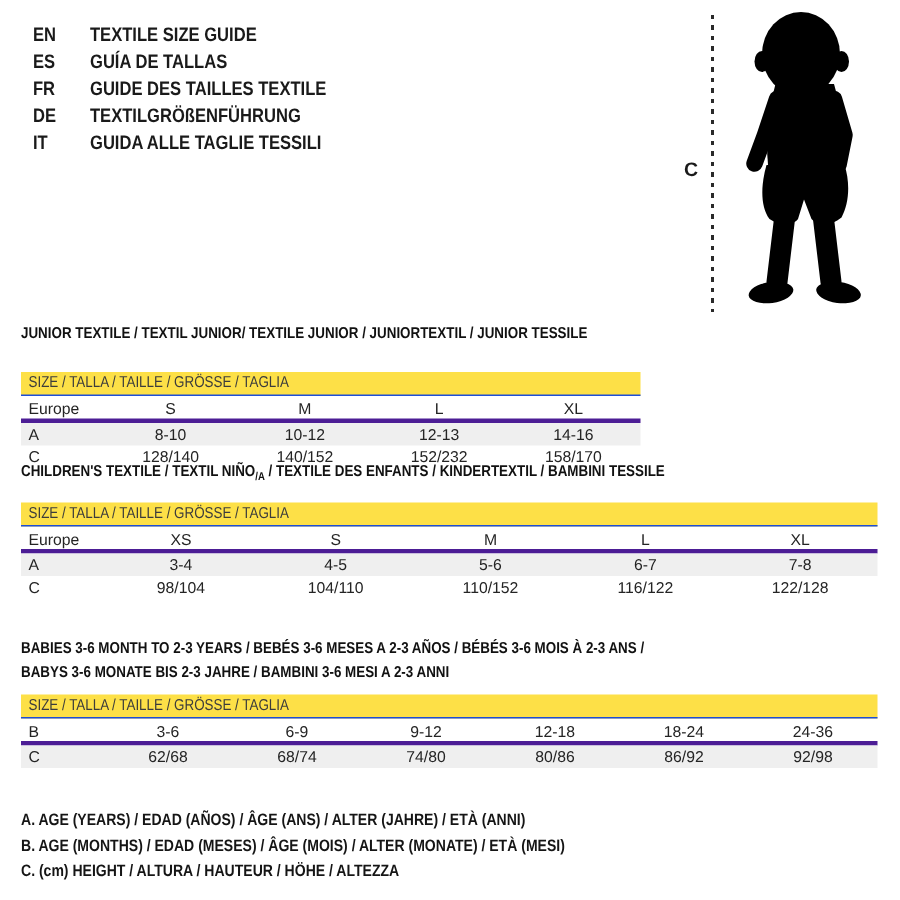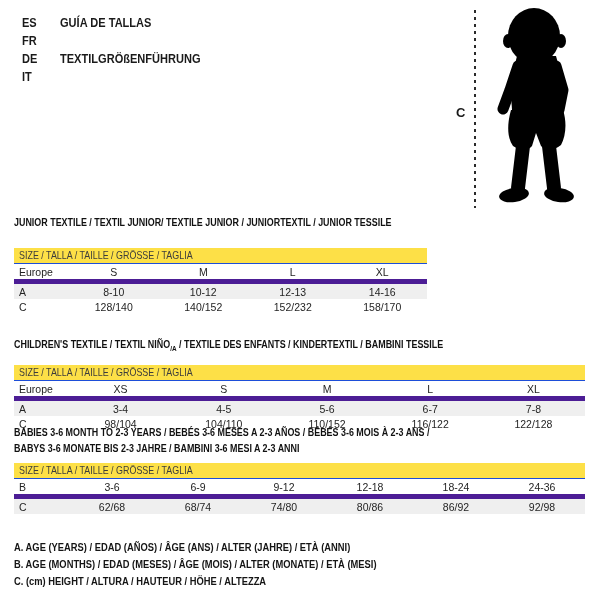--- a/index.html
+++ b/index.html
@@ -18,57 +18,63 @@
                 background:repeating-linear-gradient(#2a2a2a 0 3px,transparent 3px 7px);}
   #c-label{position:absolute;left:456px;top:105px;font-weight:bold;font-size:13px;}
   #baby{position:absolute;left:484px;top:4px;}
 
   
   .tblock{position:absolute;left:14px;}
   .ttitle{font-weight:bold;font-size:10.5px;height:12px;line-height:12px;white-space:nowrap;color:#111;}
   .sizebar{background:#fde047;border-bottom:1px solid #1d4ed8;height:15px;line-height:15px;
            padding-left:5px;font-size:10.5px;color:#3c3c3c;}
   .trow{display:flex;align-items:center;height:15px;font-size:10.5px;color:#242424;}
-  .trow.head{border-bottom:5px solid #4c1d95;}
+  .trow.head{border-bottom:3px solid #4c1d95;align-items:flex-end;}
   .trow.shade{background:#efefef;}
   .tlabel{width:55px;flex:none;padding-left:5px;box-sizing:border-box;}
   .tcell{flex:1;text-align:center;}
   sub{font-size:7.5px;}
 
   #t1{top:216px;width:413px;}
   #t1 .ttitle{margin-bottom:20px;}
-  #t2{top:338px;width:571px;}
+  #t2{top:308px;width:571px;}
   #t2 .ttitle{margin-bottom:15px;}
   #t3{top:424px;width:571px;}
   #t3 .ttitle{height:16px;line-height:16px;}
   #t3 .ttitle.last{margin-bottom:7px;text-decoration:underline;}
 
   
   #legend{position:absolute;left:14px;top:539px;}
   .legend-row{font-weight:bold;font-size:11px;height:17px;line-height:17px;white-space:nowrap;color:#151515;}
 </style>
 </head>
 <body>
 
 <div id="page">
 
   <div id="langs">
     <div class="lang-row">
+      <div class="lang-code"><span>EN</span></div>
+      <div class="lang-text"><span>TEXTILE SIZE GUIDE</span></div>
+    </div>
+    <div class="lang-row">
       <div class="lang-code"><span>ES</span></div>
       <div class="lang-text"><span>GUÍA DE TALLAS</span></div>
     </div>
     <div class="lang-row">
       <div class="lang-code"><span>FR</span></div>
+      <div class="lang-text"><span>GUIDE DES TAILLES TEXTILE</span></div>
     </div>
     <div class="lang-row">
       <div class="lang-code"><span>DE</span></div>
       <div class="lang-text"><span>TEXTILGRÖßENFÜHRUNG</span></div>
     </div>
     <div class="lang-row">
       <div class="lang-code"><span>IT</span></div>
+      <div class="lang-text"><span>GUIDA ALLE TAGLIE TESSILI</span></div>
     </div>
   </div>
 
   <div id="measure-line"></div>
   <div id="c-label">C</div>
   <svg id="baby" width="110" height="204" viewBox="0 0 110 200" fill="#000000">
     <ellipse cx="24" cy="35" rx="5" ry="7"></ellipse>
     <ellipse cx="77" cy="35" rx="5" ry="7"></ellipse>
     <ellipse cx="50" cy="30" rx="26" ry="28"></ellipse>
     <path d="M33,50 C27,72 26,92 29,112 L78,112 C80,92 78,70 72,50 Z"></path>

